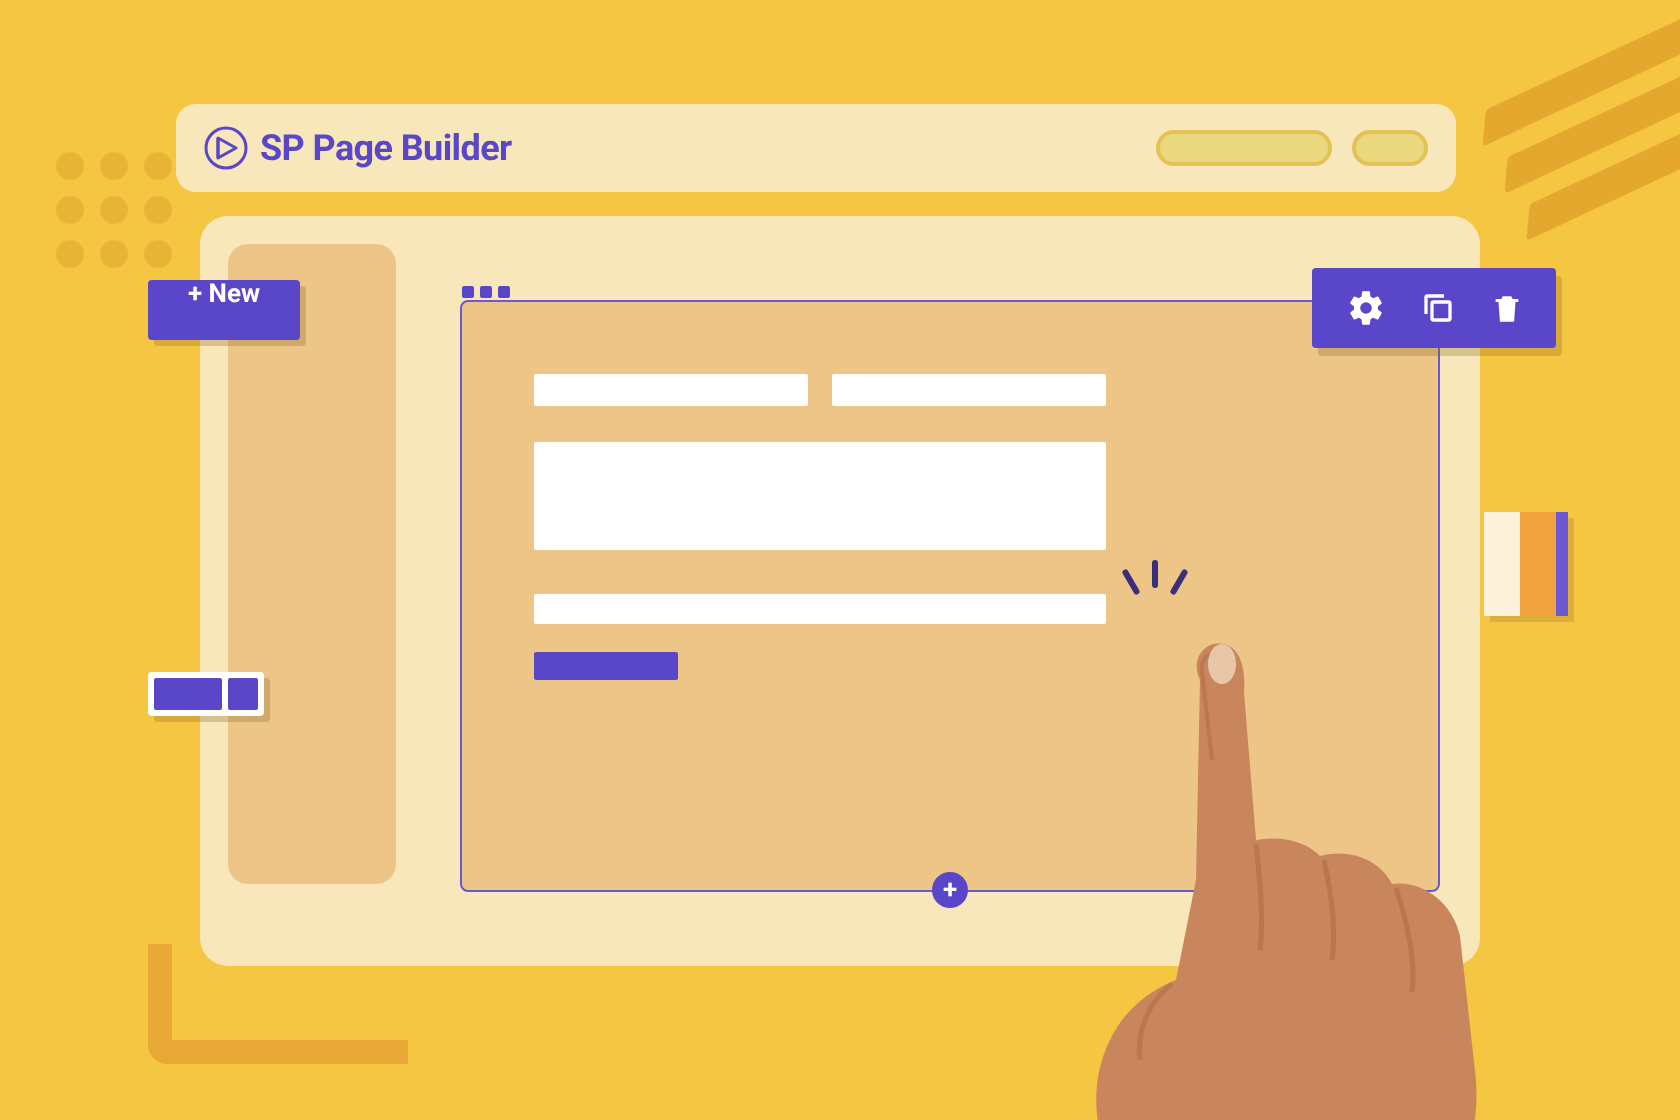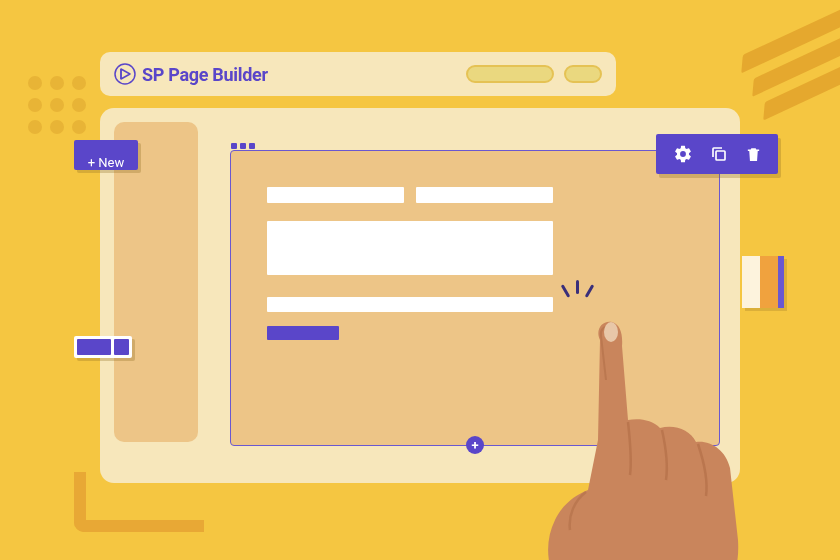--- a/index.html
+++ b/index.html
@@ -1,30 +1,30 @@
 <!DOCTYPE html>
 <html><head>
 <meta charset="utf-8">
 <style>
 *{box-sizing:border-box;margin:0;padding:0}
 body{width:840px;height:560px;background:#f5c641;font-family:-apple-system,BlinkMacSystemFont,"Segoe UI",Roboto,sans-serif;position:relative;overflow:hidden}
 .stripes{position:absolute;top:30px;right:-20px;transform:rotate(-25deg)}
 .stripe{width:110px;height:16px;background:#e5a82e;margin-bottom:10px;transform:skewX(-30deg);border-radius:2px}
 .dots{position:absolute;top:76px;left:28px;display:grid;grid-template-columns:repeat(3,1fr);gap:8px}
 .dot{width:14px;height:14px;border-radius:50%;background:#e8b436}
-.titlebar{position:absolute;top:52px;left:100px;width:516px;height:44px;background:#f7e7bb;border-radius:10px;display:flex;align-items:center;padding:15px 14px}
+.titlebar{position:absolute;top:52px;left:88px;width:640px;height:44px;background:#f7e7bb;border-radius:10px;display:flex;align-items:center;padding:15px 14px}
 .logo{display:flex;align-items:center;gap:6px}
 .logo-text{color:#5a46c9;font-weight:700;font-size:18px;letter-spacing:-0.3px}
 .pill-group{margin-left:auto;display:flex;gap:10px}
 .pill{height:18px;border-radius:10px;background:#ead87f;border:2px solid #e5c254}
 .pill-lg{width:88px}
 .pill-sm{width:38px}
 .window{position:absolute;top:108px;left:100px;width:640px;height:375px;background:#f7e7bb;border-radius:14px}
 .sidebar{position:absolute;top:14px;left:14px;width:84px;height:320px;background:#edc587;border-radius:10px}
-.new-btn{position:absolute;top:140px;left:74px;width:64px;height:30px;background:#5a46c9;color:#fff;font-size:13px;font-weight:400;display:flex;align-items:flex-end;justify-content:center;border-radius:2px;box-shadow:3px 3px 0 rgba(144,109,34,0.3);cursor:pointer}
+.new-btn{position:absolute;top:140px;left:74px;width:76px;height:30px;background:#5a46c9;color:#fff;font-size:13px;font-weight:700;display:flex;align-items:flex-start;justify-content:center;border-radius:2px;box-shadow:3px 3px 0 rgba(144,109,34,0.3);cursor:pointer}
 .spacing-chip{position:absolute;top:336px;left:74px;width:58px;height:22px;background:#fff;border-radius:2px;box-shadow:3px 3px 0 rgba(144,109,34,0.3);display:flex;align-items:center;padding:3px;gap:3px}
 .spacing-seg{background:#5a46c9;height:100%;border-radius:1px}
 .canvas{position:absolute;top:150px;left:230px;width:490px;height:296px;border:1.5px solid #6a58d0;background:#edc587;border-radius:4px}
 .canvas-tabs{position:absolute;top:-8px;left:0;display:flex;gap:3px}
 .tab{width:6px;height:6px;background:#5a46c9;border-radius:1px}
 .toolbar{position:absolute;top:134px;right:62px;width:122px;height:40px;background:#5a46c9;display:flex;align-items:center;justify-content:space-around;padding:0 8px;box-shadow:3px 4px 0 rgba(144,109,34,0.3);border-radius:2px}
 .tool-icon{color:#fff;cursor:pointer;display:flex;align-items:center;justify-content:center}
 .form-block{position:absolute;top:36px;left:36px;width:286px}
 .form-row{display:flex;gap:12px;margin-bottom:18px}
 .field-sm{height:16px;background:#fff;flex:1;border-radius:1px}

